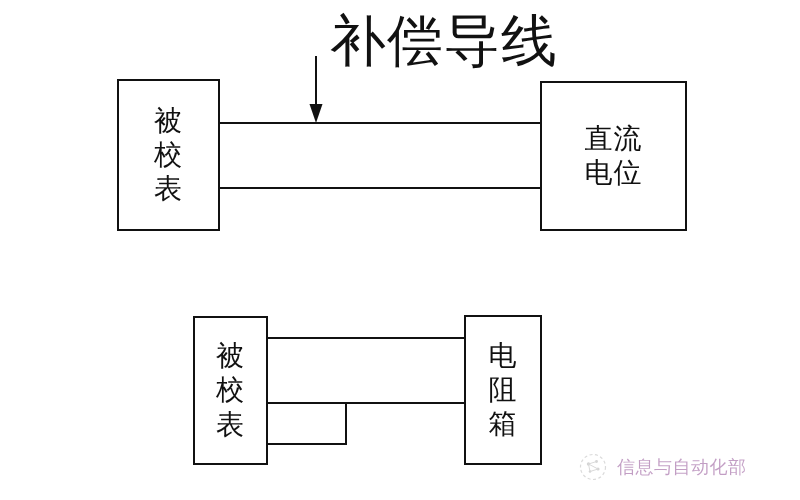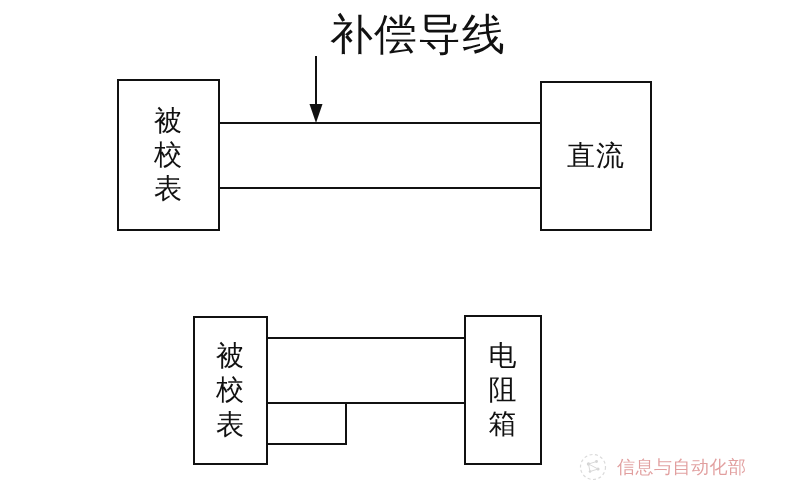--- a/index.html
+++ b/index.html
@@ -40,21 +40,21 @@
     left: 117px;
     top: 79px;
     width: 103px;
     height: 152px;
     font-size: 28px;
   }
   
   #box-potentiometer {
     left: 540px;
     top: 81px;
-    width: 112px;
+    width: 147px;
     height: 150px;
     font-size: 28px;
     text-align: right;
   }
   
   #box-meter-bottom {
     left: 193px;
     top: 316px;
     width: 75px;
     height: 149px;
@@ -97,21 +97,21 @@
     width: 14px;
     height: 68px;
     z-index: 4;
   }
   #arrow-compensation svg { display: block; }
   
   #label-compensation {
     position: absolute;
     left: 330px;
     top: 13px;
-    font-size: 43px;
+    font-size: 56px;
     line-height: 1;
     color: #111111;
     letter-spacing: 1px;
     white-space: nowrap;
     z-index: 4;
   }
   
   #watermark {
     position: absolute;
     left: 578px;
@@ -122,21 +122,21 @@
     opacity: 0.42;
     z-index: 2;
   }
   #watermark-logo {
     width: 30px;
     height: 30px;
     flex: 0 0 auto;
   }
   #watermark-text {
     font-size: 18px;
-    color: #b91c1c;
+    color: #701a75;
     white-space: nowrap;
     letter-spacing: 0.5px;
   }
 </style>
 </head>
 <body>
 
 <div id="canvas">
 
   <div id="label-compensation">补偿导线</div>
@@ -152,20 +152,21 @@
   <div class="wire-h" id="wire-top-lower"></div>
 
   <div class="box" id="box-meter-top">
     <span class="line">被</span>
     <span class="line">校</span>
     <span class="line">表</span>
   </div>
 
   <div class="box" id="box-potentiometer">
     <span class="line">直流</span>
+    <span class="line">电位</span>
   </div>
 
   <div class="wire-h" id="wire-bot-upper"></div>
   <div class="wire-h" id="wire-bot-middle"></div>
   <div class="wire-h" id="wire-bot-lower"></div>
   <div class="wire-v" id="wire-bot-bracket"></div>
 
   <div class="box" id="box-meter-bottom">
     <span class="line">被</span>
     <span class="line">校</span>

